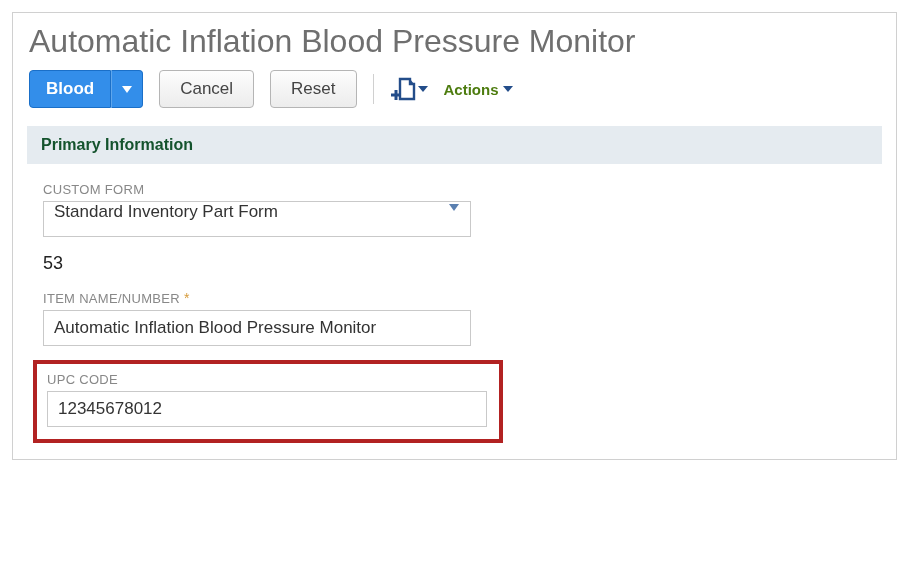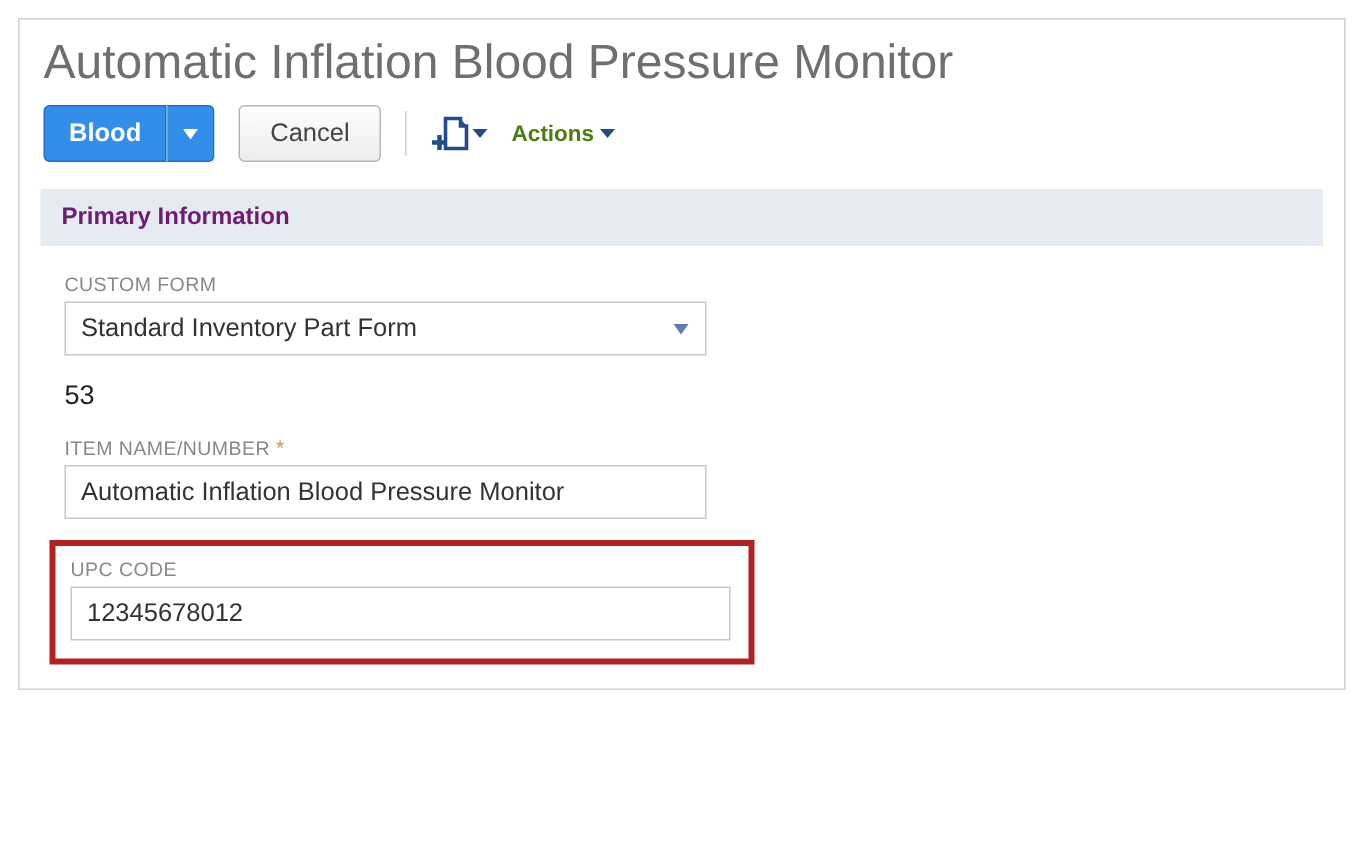--- a/index.html
+++ b/index.html
@@ -91,21 +91,21 @@
     color: #4d7c0f;
     font-weight: 600;
     font-size: 15px;
     cursor: pointer;
     display: inline-flex;
     align-items: center;
     gap: 4px;
   }
   .section-header {
     background: #e5ebf0;
-    color: #701a75;
+    color: #14532d;
     font-weight: 600;
     font-size: 16px;
     padding: 10px 14px;
     margin: 0 -2px 18px -2px;
   }
   .form-body {
     padding-left: 14px;
   }
   .field-label {
     font-size: 13px;
@@ -117,21 +117,20 @@
   .required-mark {
     color: #d69b3b;
     font-size: 14px;
     margin-left: 4px;
   }
   .select-wrap {
     width: 428px;
     height: 36px;
     border: 1px solid #c9c9c9;
     display: flex;
-    align-items: center;
     justify-content: space-between;
     padding: 0 10px;
     font-size: 17px;
     color: #333;
     background: #fff;
     cursor: pointer;
     margin-bottom: 16px;
   }
   .static-value {
     font-size: 18px;
@@ -168,20 +167,21 @@
     <div class="btn-primary-group">
       <button class="btn-primary">Blood</button>
       <button class="btn-primary-dd">
         <svg width="12" height="10" viewBox="0 0 12 10">
           <polygon points="1,2 11,2 6,9" fill="#fff"></polygon>
         </svg>
       </button>
     </div>
 
     <button class="btn btn-secondary">Cancel</button>
+    <button class="btn btn-secondary">Reset</button>
 
     <div class="divider"></div>
 
     <div class="toolbar-icon-btn">
       <svg width="26" height="26" viewBox="0 0 26 26">
         <path d="M10 3 L20 3 L20 8 L24 8 L24 23 L10 23 Z" fill="none" stroke="#234d8a" stroke-width="2.4"></path>
         <path d="M20 3 L24 8 L20 8 Z" fill="#234d8a"></path>
         <line x1="6" y1="14" x2="6" y2="24" stroke="#234d8a" stroke-width="3"></line>
         <line x1="1" y1="19" x2="11" y2="19" stroke="#234d8a" stroke-width="3"></line>
       </svg>

